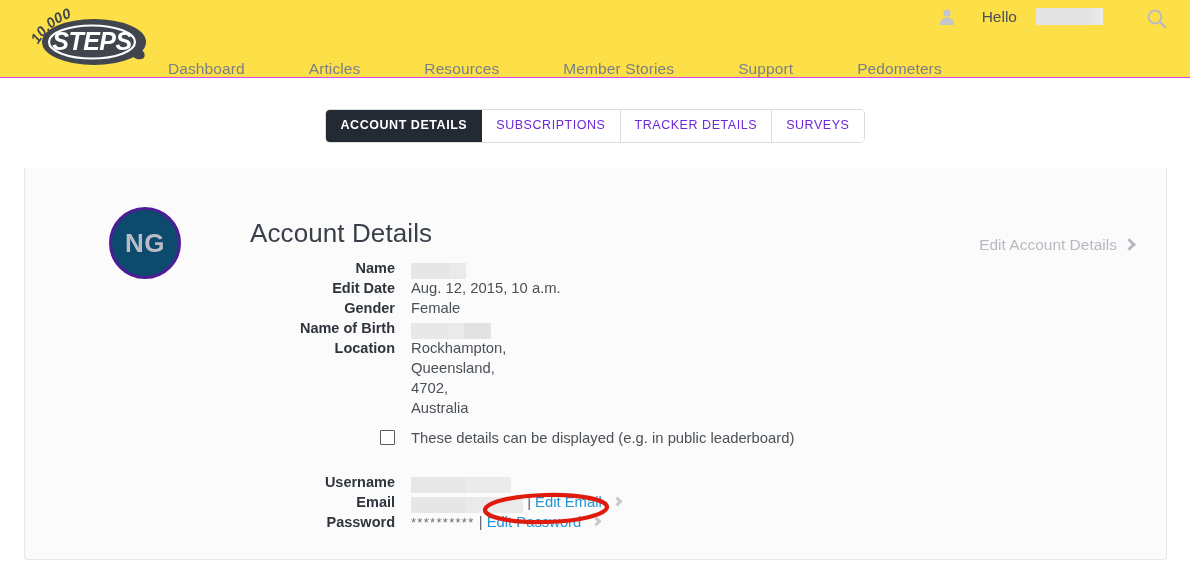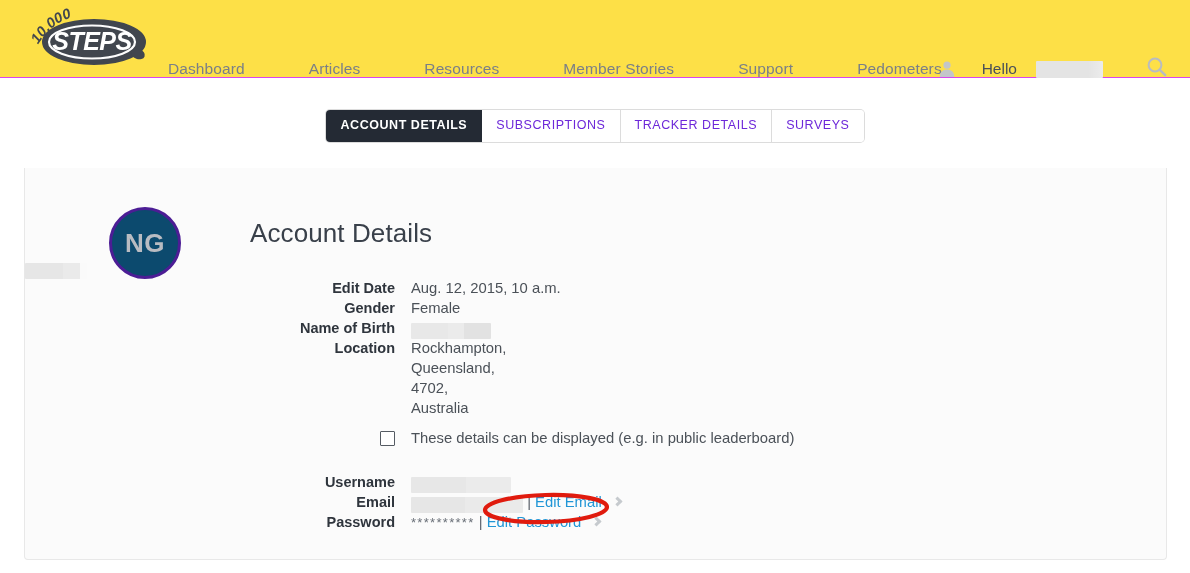--- a/index.html
+++ b/index.html
@@ -47,24 +47,24 @@
     padding: 0 24px;
     letter-spacing: 0.1px;
     white-space: nowrap;
     cursor: pointer;
   }
   .nav-link:first-child { padding-left: 0; }
 
   .header-right {
     position: absolute;
     right: 22px;
-    top: 0;
+    top: 8px;
     height: 78px;
     display: flex;
-    align-items: flex-end;
+    align-items: flex-start;
     gap: 18px;
   }
   .person-icon {
     width: 18px; height: 18px;
     margin-right: 8px;
     display: block;
   }
   .hello-text {
     color: #4a5058;
     font-size: 15.5px;
@@ -227,21 +227,21 @@
                    background: linear-gradient(90deg,#e6e6e6 0%,#e6e6e6 62%,#eaeaea 62%,#eaeaea 88%,#fafafa 88%); }
   .redact-dob    { width: 80px;  height: 16px; position: relative; top: 2px;
                    background: linear-gradient(90deg,#e8e8e8 0%,#e8e8e8 46%,#ebebeb 46%,#ebebeb 66%,#e2e2e2 66%,#e2e2e2 100%); }
   .redact-user   { width: 100px; height: 16px; position: relative; top: 2px;
                    background: linear-gradient(90deg,#e7e7e7 0%,#e7e7e7 55%,#ebebeb 55%,#ebebeb 100%); }
   .redact-email  { width: 112px; height: 16px; position: relative; top: 2px;
                    background: linear-gradient(90deg,#e6e6e6 0%,#e6e6e6 48%,#eaeaea 48%,#eaeaea 100%); }
 
   .checkbox-row {
     display: flex;
-    align-items: flex-end;
+    align-items: flex-start;
     margin-top: 12px;
   }
   .checkbox-cell {
     width: 386px;
     display: flex;
     justify-content: flex-end;
     padding-right: 16px;
     flex: 0 0 auto;
   }
   .checkbox {
@@ -349,24 +349,29 @@
   </div>
 </div>
 
 <div class="panel-topbar"></div>
 <div class="panel">
 
   <div class="avatar">NG</div>
 
   <div class="panel-title">Account Details</div>
 
+  <a class="edit-account-link">
+    <span>Edit Account Details</span>
+    <span class="chev"></span>
+  </a>
 
   <div class="details">
 
     <div class="row">
+      <div class="lbl">Name</div>
       <div class="val">
         <span class="redact redact-name"></span>
       </div>
     </div>
 
     <div class="row">
       <div class="lbl">Edit Date</div>
       <div class="val">Aug. 12, 2015, 10 a.m.</div>
     </div>
 

